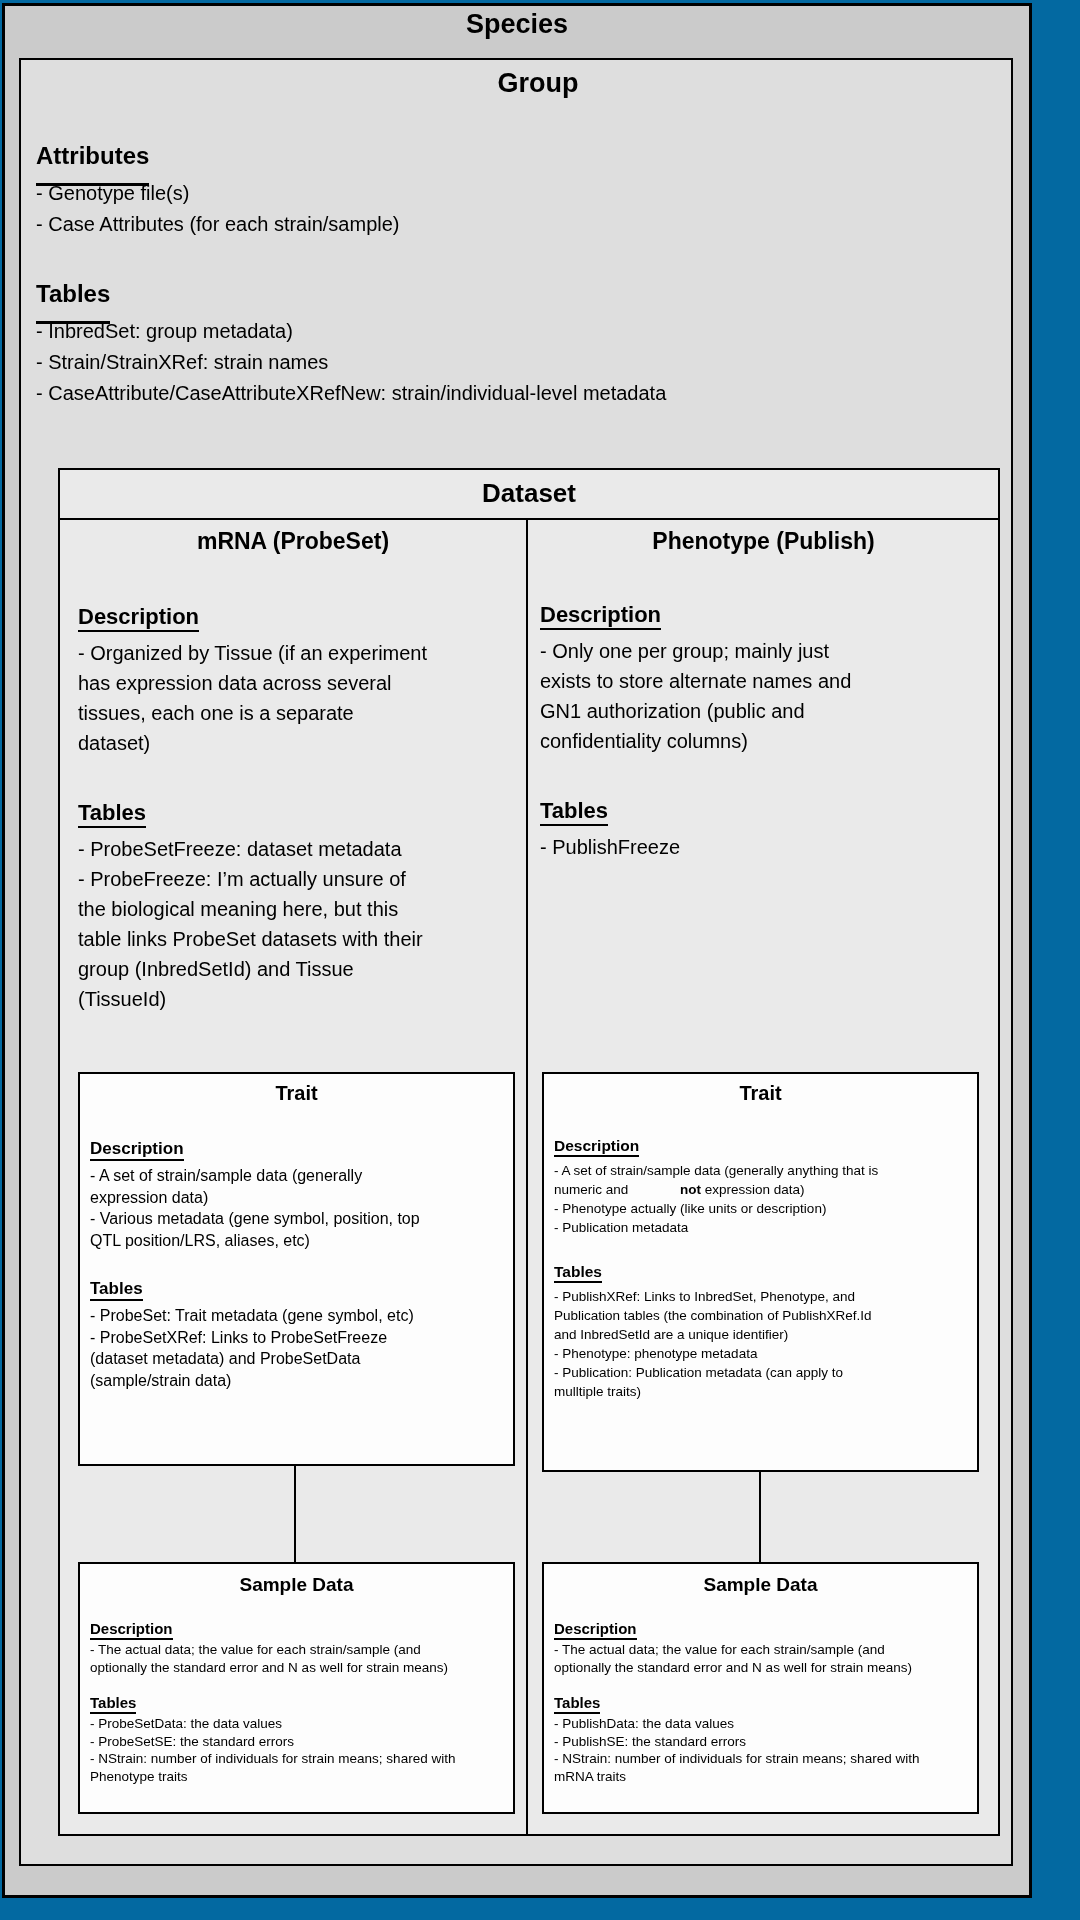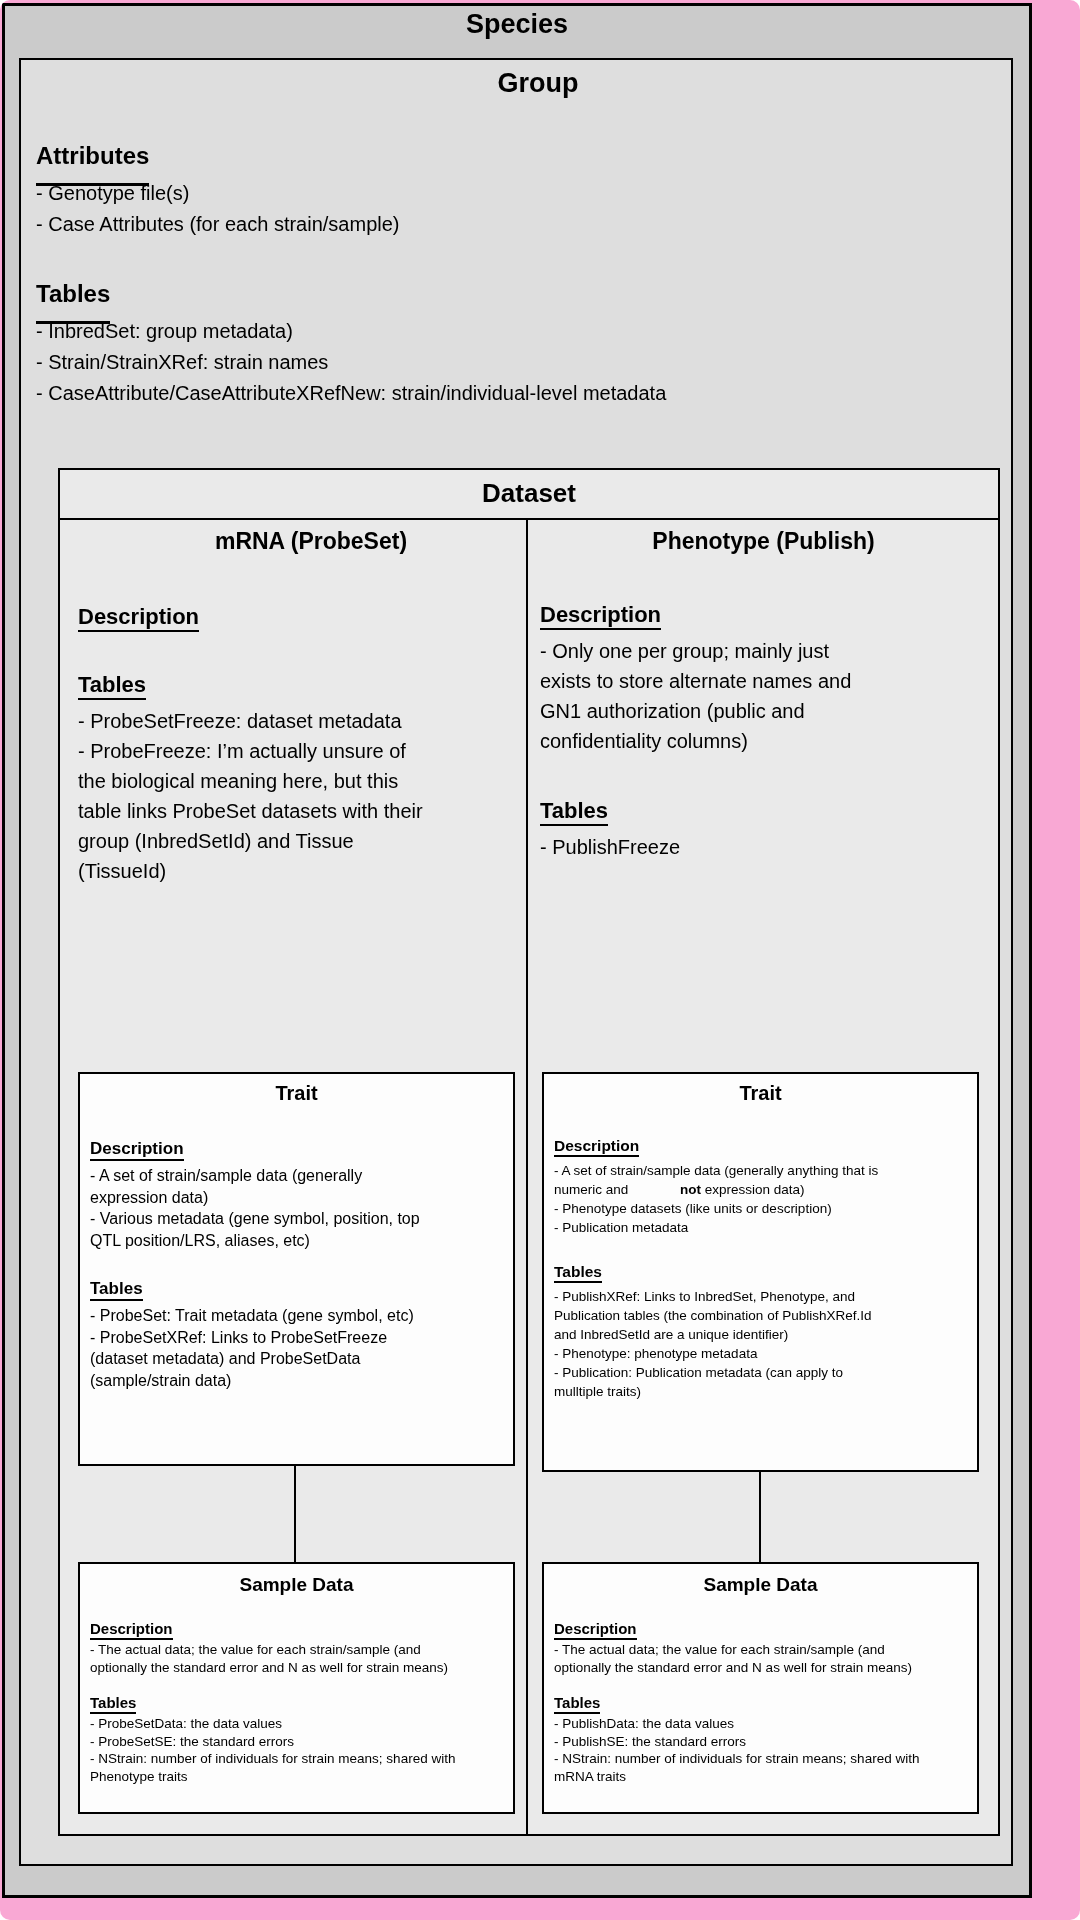--- a/index.html
+++ b/index.html
@@ -1,33 +1,33 @@
 <!DOCTYPE html>
 <html><head>
 <meta charset="utf-8">
 <style>
   html,body{margin:0;padding:0;background:#ffffff;}
-  .page{position:relative;width:1080px;height:1920px;background:#f9a8d4;overflow:hidden;
-        font-family:"Liberation Sans","DejaVu Sans",sans-serif;color:#000;border-radius:10px;}
+  .page{position:relative;width:1080px;height:1920px;background:#0369a1;overflow:hidden;
+        font-family:"Liberation Sans","DejaVu Sans",sans-serif;color:#000;}
   .abs{position:absolute;box-sizing:border-box;}
 
   
   .species-box{left:2px;top:3px;width:1030px;height:1895px;background:#cbcbcb;border:3px solid #000;}
   .group-box{left:19px;top:58px;width:994px;height:1808px;background:#dedede;border:2px solid #000;}
   .dataset-box{left:58px;top:468px;width:942px;height:1368px;background:#eaeaea;border:2px solid #000;}
   .dataset-header{left:60px;top:470px;width:938px;height:50px;border-bottom:2px solid #000;}
   .col-divider{left:526px;top:520px;width:2px;height:1316px;background:#000;}
 
   
   .big-title{font-size:27px;font-weight:bold;text-align:center;}
   .species-title{left:2px;top:9px;width:1030px;}
   .group-title{left:19px;top:68px;width:994px;padding-left:44px;}
   .dataset-title{left:60px;top:478px;width:938px;font-size:26px;}
   .col-header{top:528px;font-size:23px;font-weight:bold;text-align:center;}
-  .col-header.left{left:78px;width:466px;}
+  .col-header.left{left:60px;width:466px;}
   .col-header.right{left:529px;width:469px;}
 
   
   .group-content{left:36px;top:142px;width:950px;}
   .g-heading{font-size:24px;font-weight:bold;margin:0 0 8px 0;}
   .g-heading .u{border-bottom:3px solid #000;padding-bottom:14px;}
   .g-item{font-size:20px;line-height:31px;}
   .mt-lg{margin-top:40px;}
 
   
@@ -93,20 +93,21 @@
     <div class="g-item">- Genotype file(s)</div>
     <div class="g-item">- Case Attributes (for each strain/sample)</div>
     <div class="g-heading mt-lg"><span class="u">Tables</span></div>
     <div class="g-item">- InbredSet: group metadata)</div>
     <div class="g-item">- Strain/StrainXRef: strain names</div>
     <div class="g-item">- CaseAttribute/CaseAttributeXRefNew: strain/individual-level metadata</div>
   </div>
 
   <div class="abs col-content left">
     <div class="c-heading"><span class="u">Description</span></div>
+    <div class="c-item">- Organized by Tissue (if an experiment has expression data across several tissues, each one is a separate dataset)</div>
     <div class="c-heading mt-col"><span class="u">Tables</span></div>
     <div class="c-item">- ProbeSetFreeze: dataset metadata</div>
     <div class="c-item">- ProbeFreeze: I’m actually unsure of the biological meaning here, but this table links ProbeSet datasets with their group (InbredSetId) and Tissue (TissueId)</div>
   </div>
 
   <div class="abs col-content right">
     <div class="c-heading"><span class="u">Description</span></div>
     <div class="c-item">- Only one per group; mainly just exists to store alternate names and GN1 authorization (public and confidentiality columns)</div>
     <div class="c-heading mt-col"><span class="u">Tables</span></div>
     <div class="c-item">- PublishFreeze</div>
@@ -122,21 +123,21 @@
       <div class="t-item">- ProbeSet: Trait metadata (gene symbol, etc)</div>
       <div class="t-item">- ProbeSetXRef: Links to ProbeSetFreeze (dataset metadata) and ProbeSetData (sample/strain data)</div>
     </div>
   </div>
 
   <div class="abs tbox trait-right">
     <div class="tbox-title">Trait</div>
     <div class="tbox-content">
       <div class="t-heading"><span class="u">Description</span></div>
       <div class="t-item"><span>- A set of strain/sample data (generally anything that is numeric and </span><b>not</b><span> expression data)</span></div>
-      <div class="t-item">- Phenotype datasets (like units or description)</div>
+      <div class="t-item">- Phenotype actually (like units or description)</div>
       <div class="t-item">- Publication metadata</div>
       <div class="t-heading second"><span class="u">Tables</span></div>
       <div class="t-item">- PublishXRef: Links to InbredSet, Phenotype, and Publication tables (the combination of PublishXRef.Id and InbredSetId are a unique identifier)</div>
       <div class="t-item">- Phenotype: phenotype metadata</div>
       <div class="t-item">- Publication: Publication metadata (can apply to mulltiple traits)</div>
     </div>
   </div>
 
   <div class="abs connector left"></div>
   <div class="abs connector right"></div>

